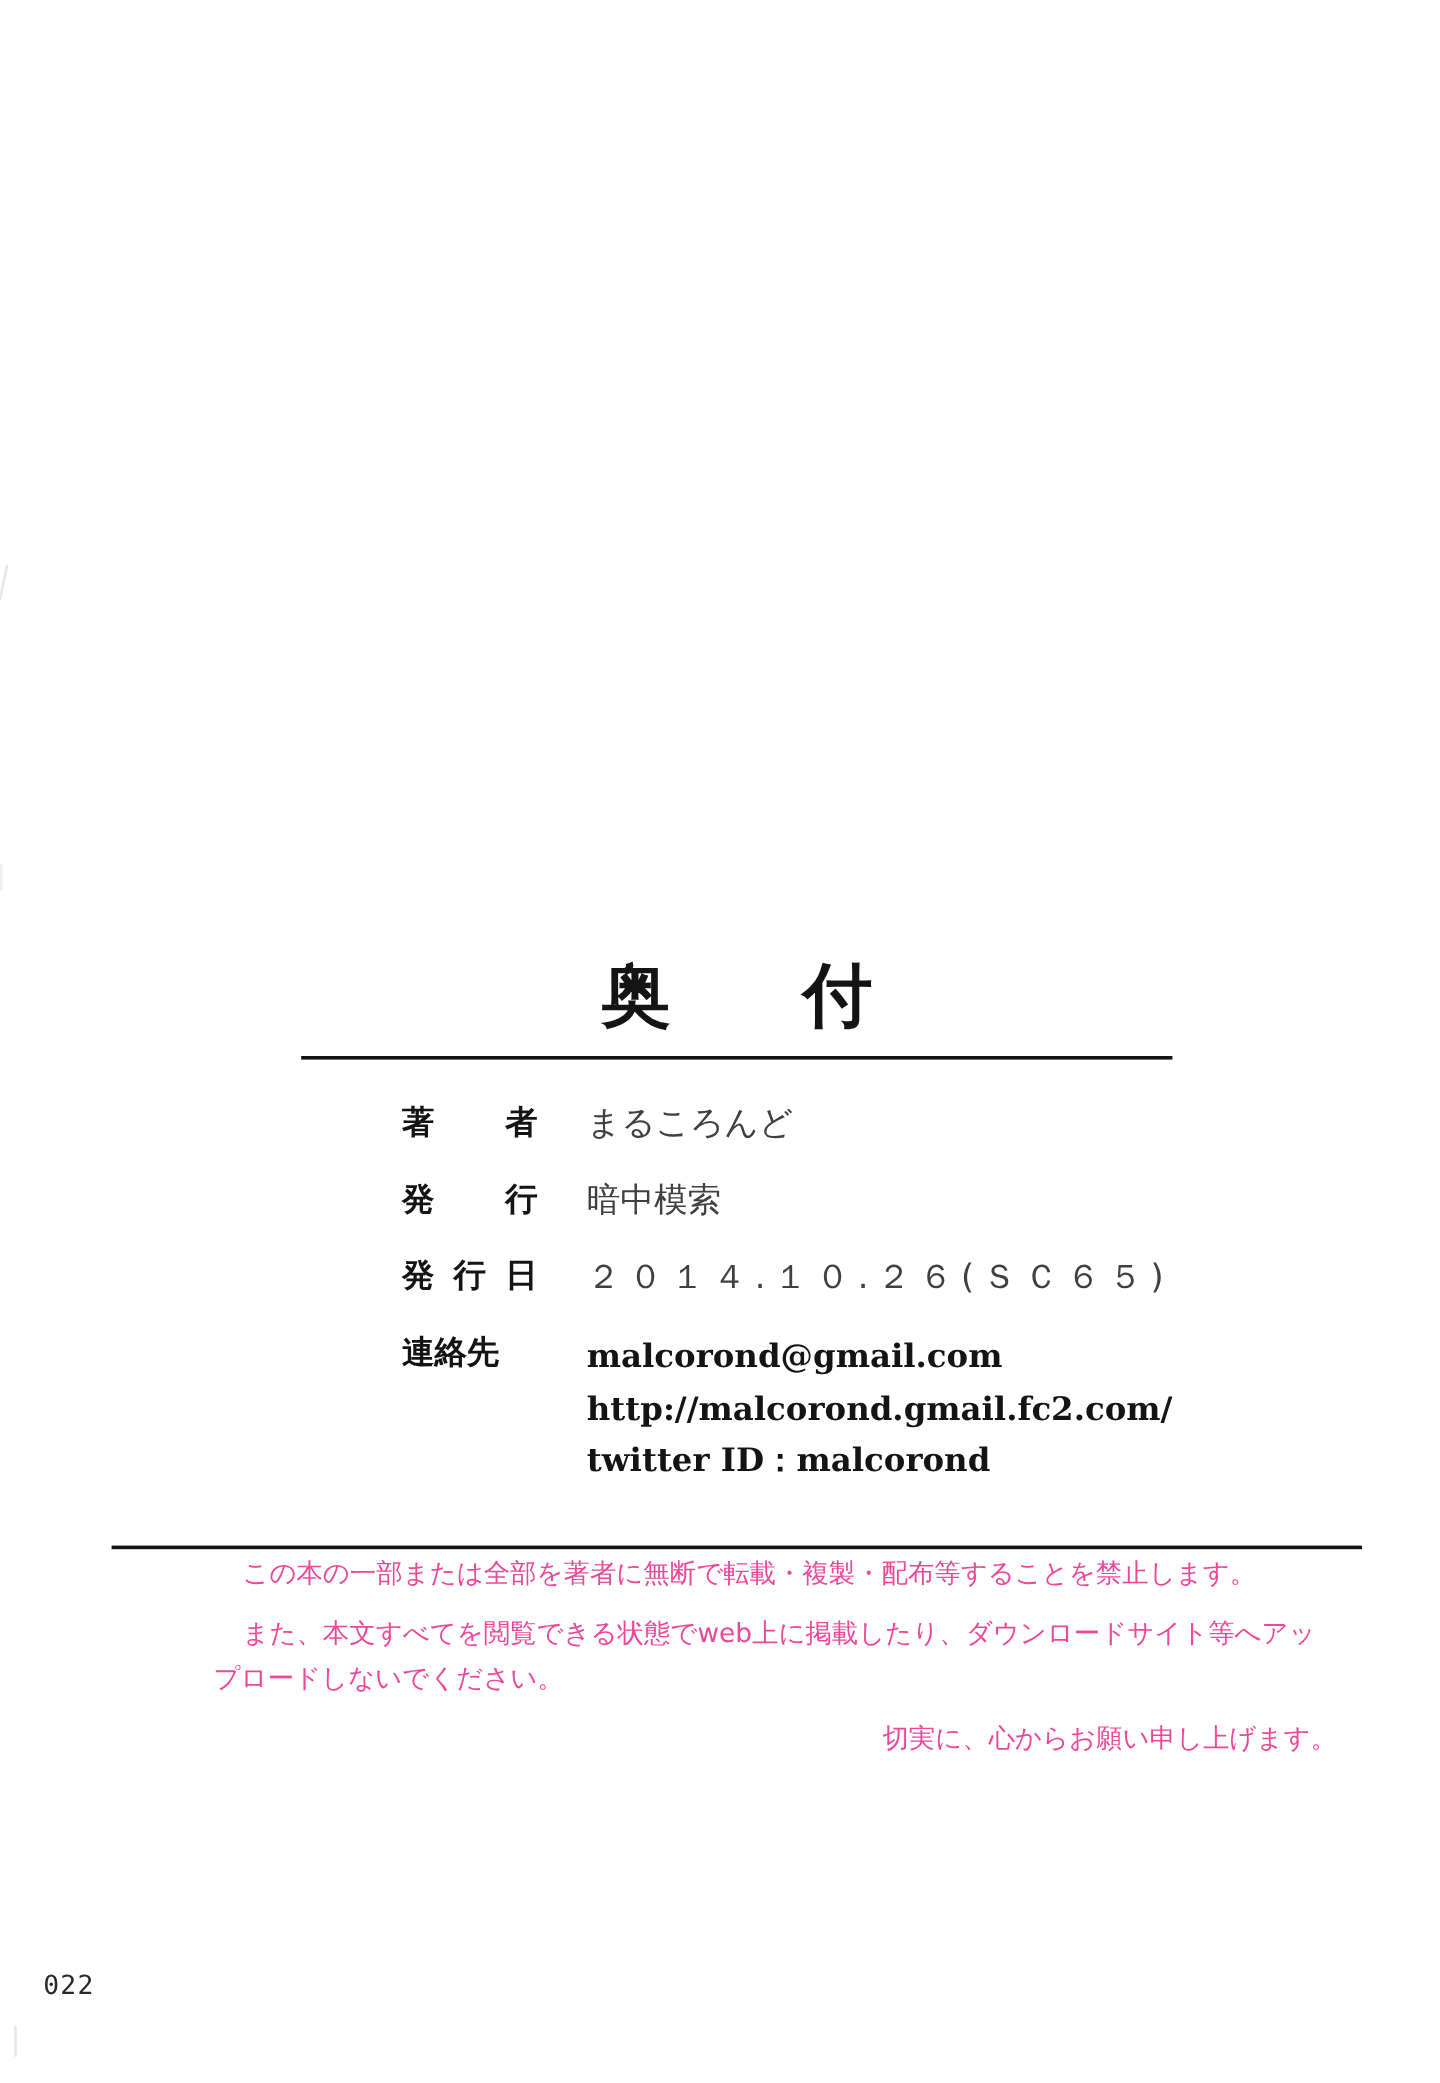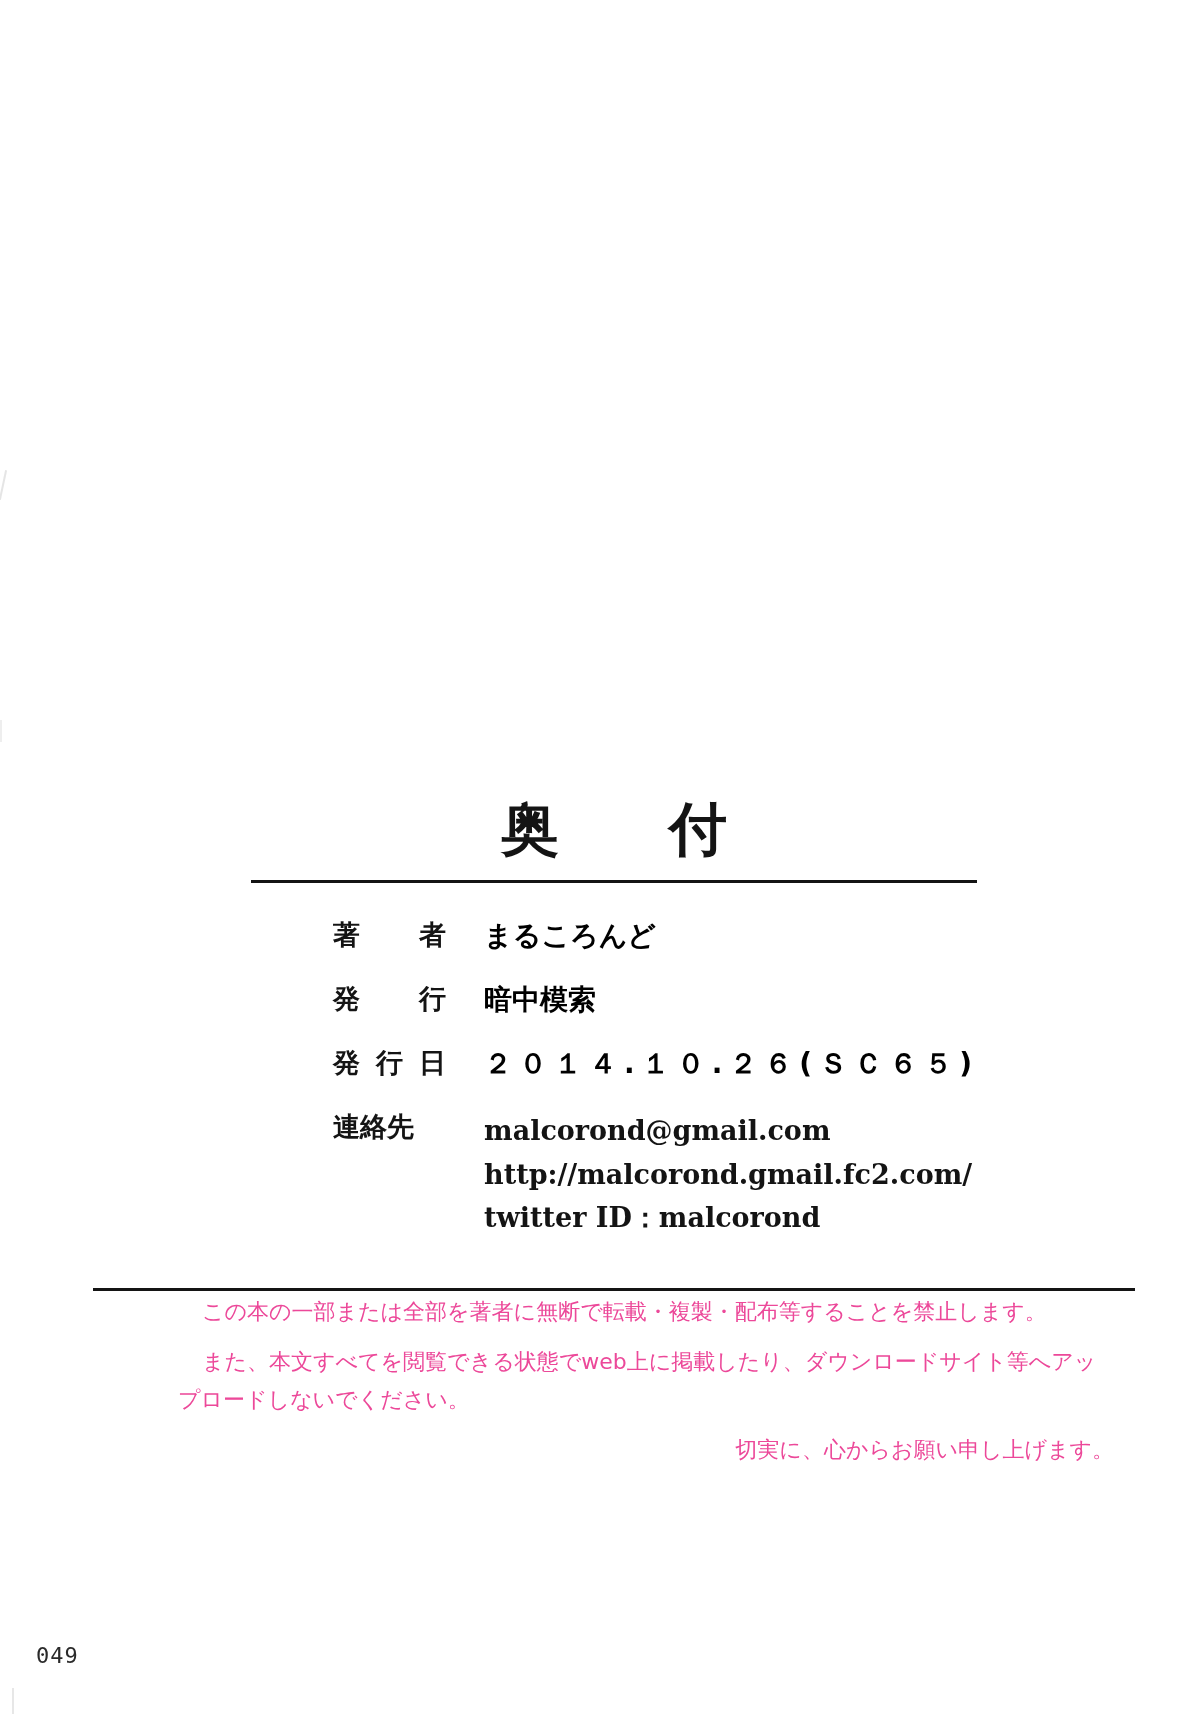--- a/index.html
+++ b/index.html
@@ -74,23 +74,23 @@
     font-weight: bold;
     font-size: 27px;
     color: #141414;
     white-space: nowrap;
     padding-left: 84px !important;
   }
   .lbl.spaced { letter-spacing: 16px; margin-top: 28px; }
 
   .val {
     font-family: "DejaVu Sans", sans-serif;
-    font-weight: bold;
+    font-weight: normal;
     font-size: 28px;
-    color: #000000;
+    color: #404040;
     padding-left: 22px !important;
     white-space: nowrap;
   }
   .val.wide { letter-spacing: 7px; }
 
   .val-lines {
     font-family: "DejaVu Serif", serif;
     font-weight: bold;
     font-size: 27px;
     line-height: 1.62;
@@ -175,15 +175,15 @@
     <div class="rule-bottom"></div>
 
     <div class="notice">
       <p>この本の一部または全部を著者に無断で転載・複製・配布等することを禁止します。</p>
       <p>また、本文すべてを閲覧できる状態でweb上に掲載したり、ダウンロードサイト等へアップロードしないでください。</p>
       <p>切実に、心からお願い申し上げます。</p>
     </div>
 
   </div>
 
-  <div class="page-number">049</div>
+  <div class="page-number">022</div>
 
 </div>
 
 </body></html>

